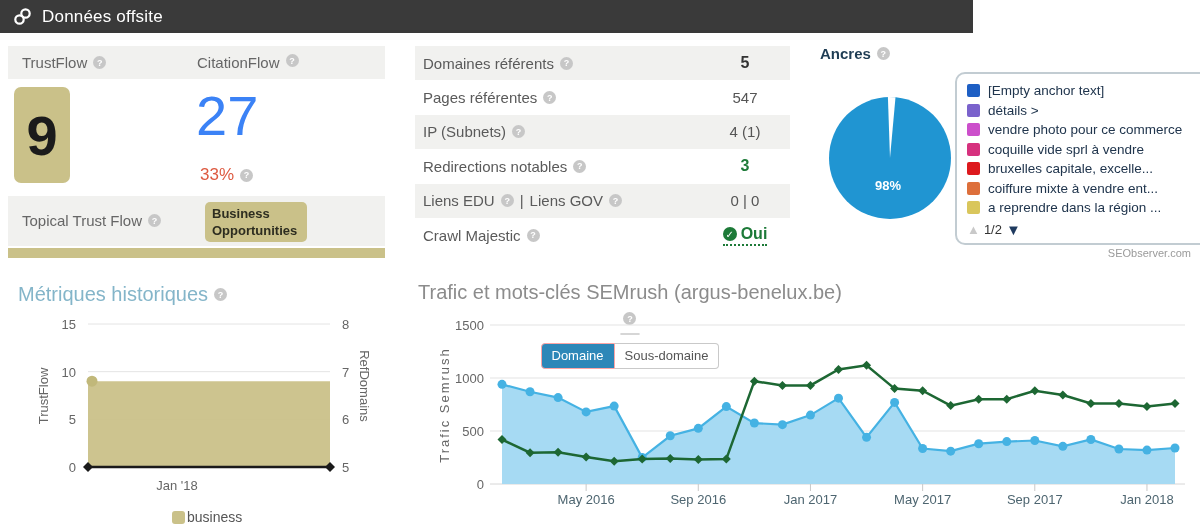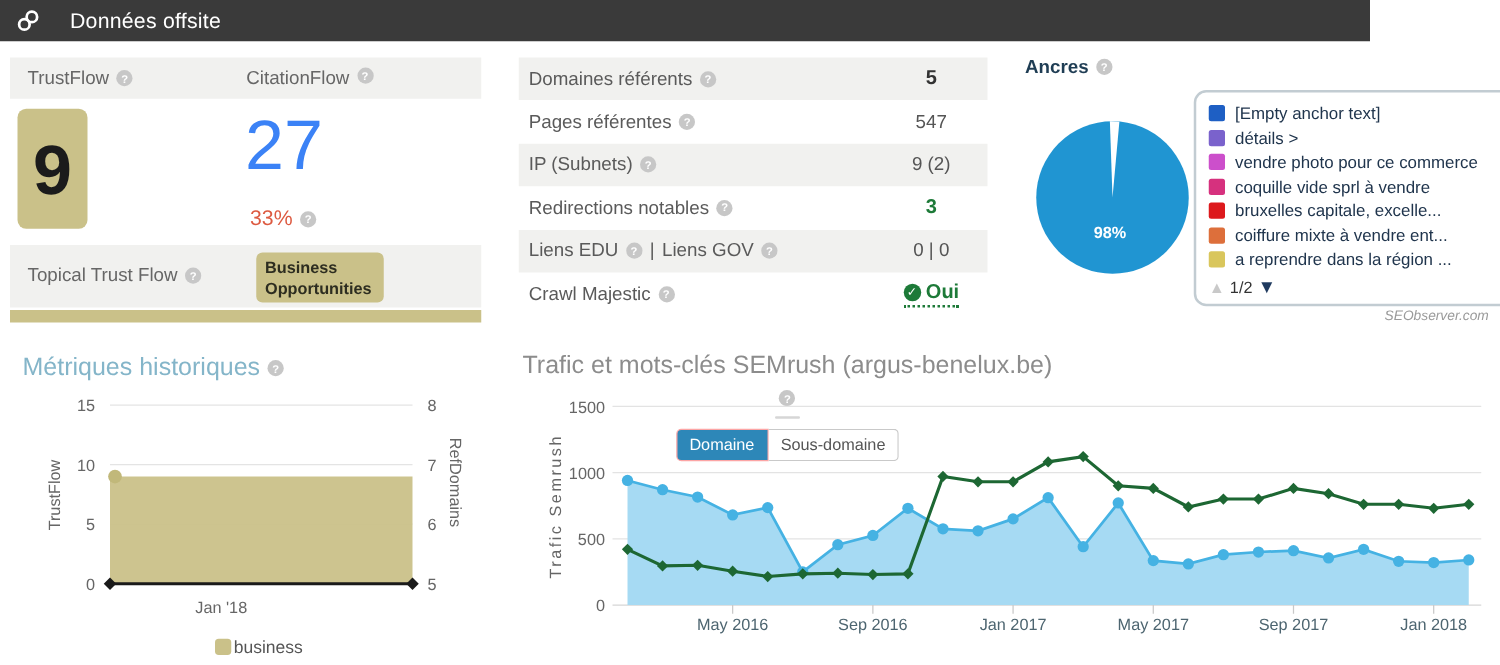--- a/index.html
+++ b/index.html
@@ -6,22 +6,22 @@
   body { background:#fff; }
   .app {
     position:relative; width:1200px; height:532px; overflow:hidden;
     background:#fff; font-family:"Liberation Sans","DejaVu Sans",sans-serif;
   }
   .dots-dark { background-image:radial-gradient(rgba(255,255,255,0.07) 1px, transparent 1px); background-size:3px 3px; }
   .dots-gray { background-image:radial-gradient(rgba(110,110,100,0.10) 1px, transparent 1px); background-size:3px 3px; }
   .dots-tan  { background-image:radial-gradient(rgba(60,60,30,0.10) 1px, transparent 1px); background-size:3px 3px; }
 
   
-  .topbar { position:absolute; left:0; top:0; width:1096px; height:33px; background:#3a3a3a;
-            display:flex; align-items:center; gap:24px; padding-left:13px; }
+  .topbar { position:absolute; left:0; top:0; width:973px; height:33px; background:#3a3a3a;
+            display:flex; align-items:center; gap:10px; padding-left:13px; }
   .topbar-title { color:#fff; font-size:17px; letter-spacing:0.2px; }
 
   .help { display:inline-flex; width:13px; height:13px; border-radius:50%; background:#c7c7c7;
           color:#fff; font-size:9px; font-weight:bold; align-items:center; justify-content:center;
           flex:0 0 13px; vertical-align:middle; margin-left:6px; }
 
   
   .tf-header { position:absolute; left:8px; top:46px; width:377px; height:33px; background:#f1f1ef;
                display:flex; align-items:center; font-size:15px; color:#666; }
   .tf-header .cell1 { margin-left:14px; width:175px; display:flex; align-items:center; }
@@ -57,21 +57,21 @@
                    display:flex; align-items:center; }
   .pie-svg { position:absolute; left:824px; top:88px; }
   .legend-box { position:absolute; left:955px; top:72px; width:256px; height:173px; background:#fff;
                 border:2px solid #c2ccd2; border-radius:10px; }
   .legend-list { height:146px; overflow:hidden; padding:7px 10px 0 10px; }
   .legend-item { display:flex; align-items:center; gap:8px; height:19.5px; font-size:13.5px; color:#20354d; white-space:nowrap; }
   .legend-sq { width:13px; height:13px; border-radius:2px; flex:0 0 13px; }
   .legend-pager { position:absolute; left:10px; bottom:5px; display:flex; align-items:center; gap:4px; font-size:13px; color:#333; }
   .pager-up { color:#c9c9c9; font-size:13px; cursor:pointer; }
   .pager-down { color:#1f3a5f; font-size:15px; cursor:pointer; }
-  .watermark { position:absolute; left:955px; top:247px; width:236px; text-align:right; font-size:11px; color:#9a9a9a;font-style:italic; }
+  .watermark { position:absolute; left:955px; top:247px; width:236px; text-align:right; font-size:11px; color:#9a9a9a; }
 
   
   .hist-title { position:absolute; left:18px; top:283px; font-size:20px; color:#84b5c9; display:flex; align-items:center; }
   .sem-title-row { position:absolute; left:418px; top:281px; height:28px; display:flex; align-items:center; gap:8px;flex-direction:column; }
   .sem-title { font-size:20px; color:#8c8c8c; }
   .flag { width:20px; height:14px; border-radius:2px; border:1px solid #d6d6d6;
           background:linear-gradient(to right, #2d2926 0 33%, #f7d116 33% 66%, #e8112d 66% 100%); }
   .tabs { display:flex; }
   .tab { font-size:13px; padding:4px 10px; line-height:16px; cursor:pointer; }
   .tab.active { background:#2d87b8; color:#fff; border:1px solid #fca5a5; border-radius:4px 0 0 4px; }
@@ -137,21 +137,21 @@
           <span>Pages référentes</span>
           <span class="help">?</span>
         </span>
         <span class="m-val plain">547</span>
       </div>
       <div class="m-row alt dots-gray">
         <span class="m-label">
           <span>IP (Subnets)</span>
           <span class="help">?</span>
         </span>
-        <span class="m-val plain">9 (2)</span>
+        <span class="m-val plain">4 (1)</span>
       </div>
       <div class="m-row">
         <span class="m-label">
           <span>Redirections notables</span>
           <span class="help">?</span>
         </span>
         <span class="m-val green">3</span>
       </div>
       <div class="m-row alt dots-gray">
         <span class="m-label">

